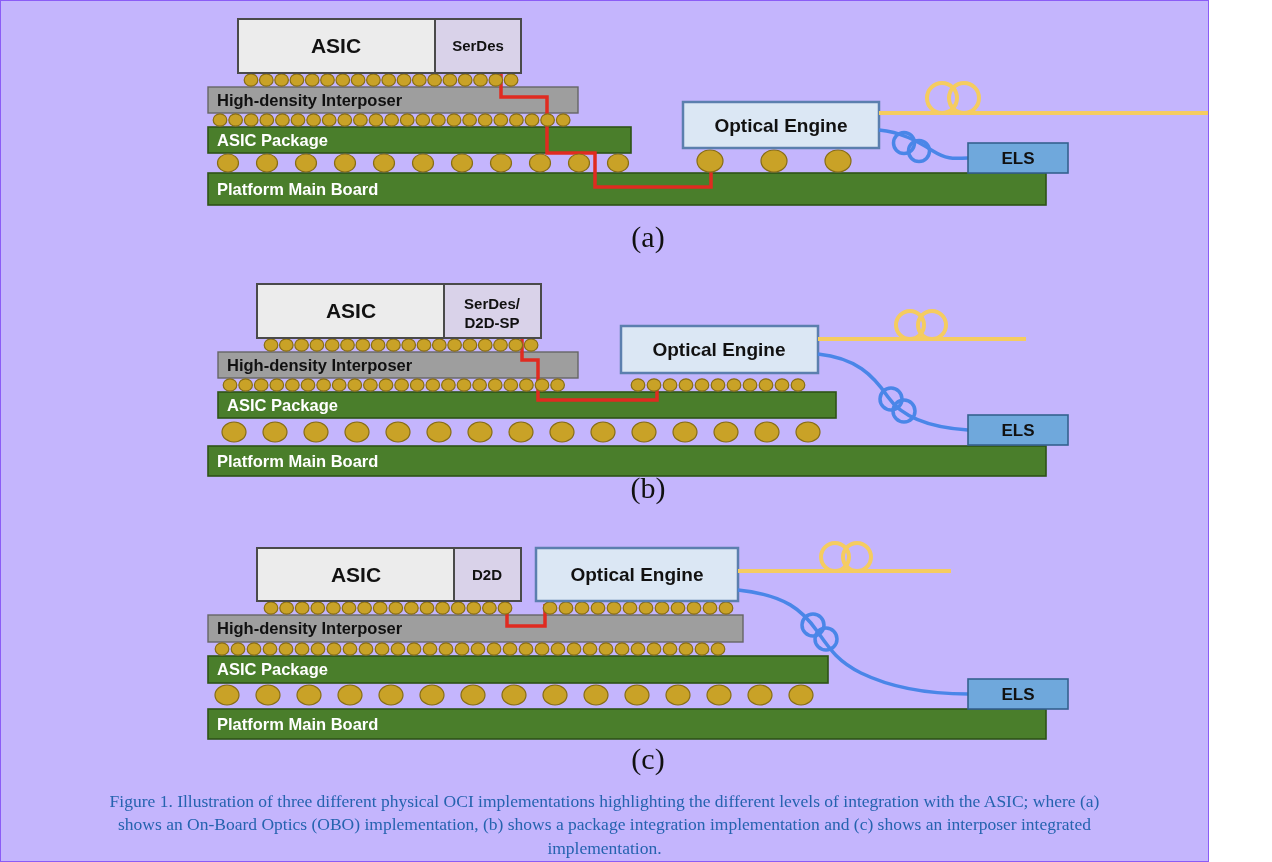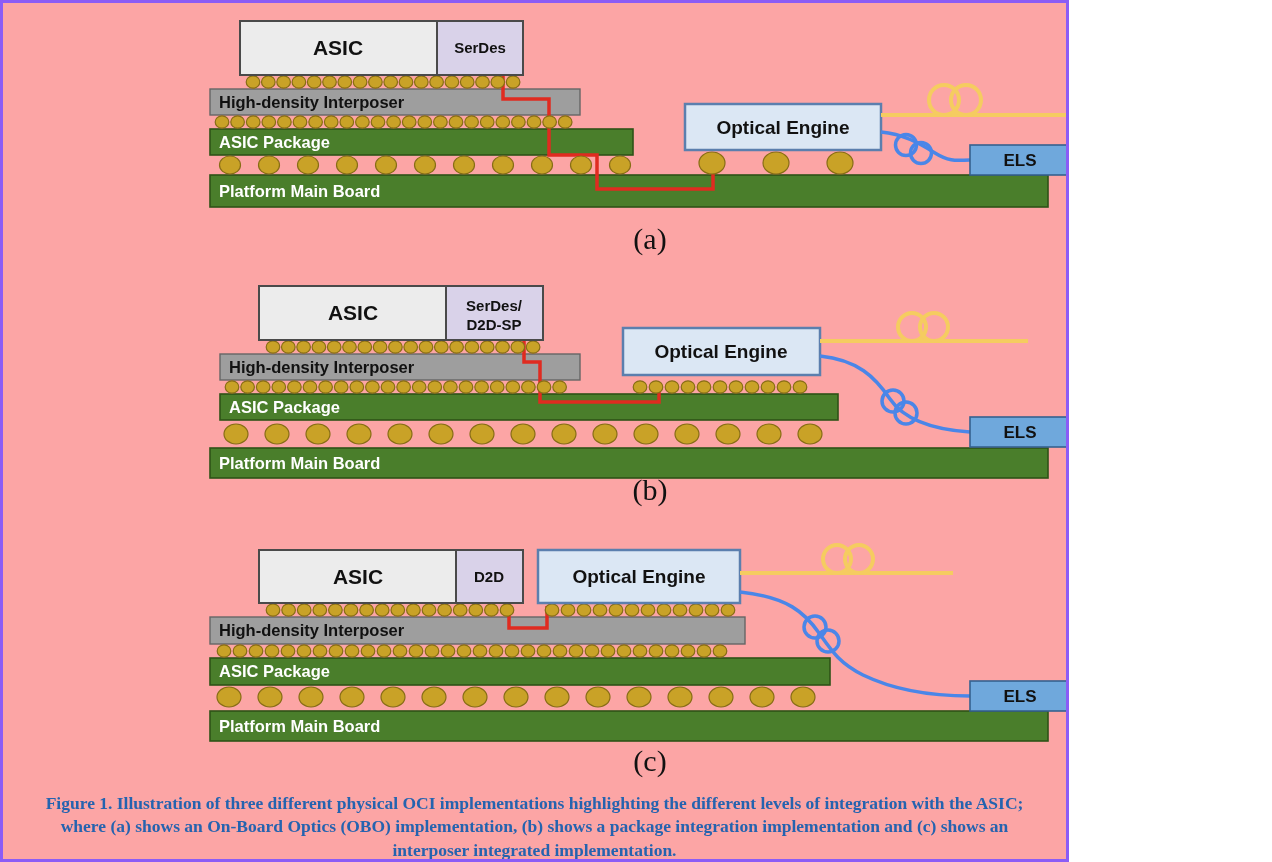--- a/index.html
+++ b/index.html
@@ -1,21 +1,21 @@
 <!DOCTYPE html>
 <html style="--board-green: #4a7e2b; --green-border: #2e5317; --interposer-gray: #9e9e9e; --interposer-border: #666666; --bump-gold: #c9a227; --bump-border: #876d15; --asic-gray: #ececec; --chip-border: #4a4a4a; --serdes-purple: #d9d2e9; --oe-blue: #dbe7f4; --oe-border: #5b7fae; --els-blue: #6fa8dc; --els-border: #35618f; --trace-red: #e02b20; --fiber-blue: #4a86e8; --fiber-yellow: #f5cc60; --caption-blue: #2563af;"><head>
 <meta charset="utf-8">
 <style>
   html, body { margin: 0; padding: 0; background: #ffffff; }
   #figure-root {
     position: relative;
-    width: 1069px;
+    width: 1209px;
     height: 862px;
-    background: #fca5a5;
-    border: 3px solid #8b5cf6;
+    background: #c4b5fd;
+    border: 1px solid #8b5cf6;
     box-sizing: border-box;
     overflow: hidden;
     font-family: "Liberation Sans", sans-serif;
   }
   svg { position: absolute; top: 0; left: 0; }
 
   .green-layer { fill: var(--board-green, #4a7e2b); stroke: var(--green-border, #2e5317); stroke-width: 1.6; }
   .interposer  { fill: var(--interposer-gray, #9e9e9e); stroke: var(--interposer-border, #666666); stroke-width: 1.4; }
   .chip        { fill: var(--asic-gray, #ececec); stroke: var(--chip-border, #4a4a4a); stroke-width: 2; }
   .chip2       { fill: var(--serdes-purple, #d9d2e9); stroke: var(--chip-border, #4a4a4a); stroke-width: 2; }
@@ -36,21 +36,21 @@
   .t-panel  { font-family: "Liberation Serif", serif; font-size: 30px; text-anchor: middle; fill: #111111; }
 
   .caption {
     position: absolute;
     top: 789px;
     left: 50%;
     transform: translateX(-50%);
     width: 1000px;
     text-align: center;
     font-family: "Liberation Serif", serif;
-    font-weight: bold;
+    font-weight: normal;
     font-size: 17.5px;
     line-height: 1.33;
     color: var(--caption-blue, #2563af);
   }
 </style>
 </head>
 <body>
 
 <div id="figure-root">
   <svg width="1272" height="780" viewBox="0 0 1272 780">

